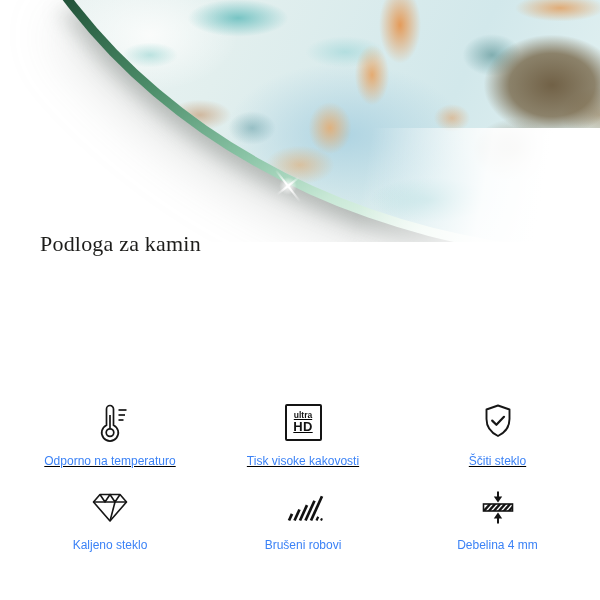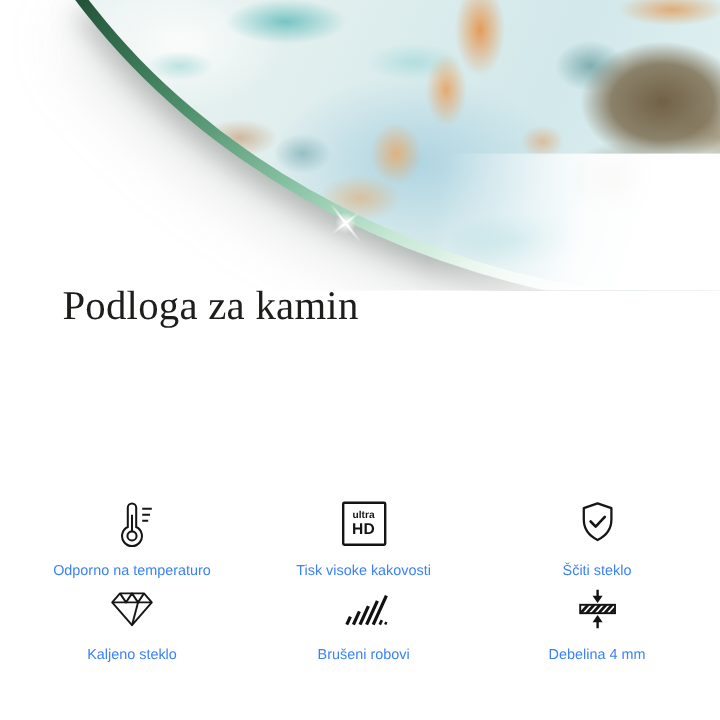--- a/index.html
+++ b/index.html
@@ -41,27 +41,27 @@
         background:linear-gradient(100deg, rgba(255,255,255,0) 25%, rgba(255,255,255,.92) 62%, #ffffff 80%);}
   .sparkle{position:absolute;left:268px;top:166px;width:40px;height:40px;transform:rotate(-38deg);}
   .sparkle .ray-v{position:absolute;left:18.8px;top:0;width:2.4px;height:40px;
         background:linear-gradient(to bottom, rgba(255,255,255,0), #fff 42%, #fff 58%, rgba(255,255,255,0));}
   .sparkle .ray-h{position:absolute;left:6px;top:18.8px;width:28px;height:2.4px;
         background:linear-gradient(to right, rgba(255,255,255,0), #fff 42%, #fff 58%, rgba(255,255,255,0));}
   .sparkle .glow{position:absolute;left:11px;top:11px;width:18px;height:18px;border-radius:50%;
         background:radial-gradient(circle, rgba(255,255,255,.95) 0%, rgba(255,255,255,0) 70%);}
 
   
-  .heading{position:absolute;left:40px;top:226px;margin:12px;font-family:"Liberation Serif",serif;
-        font-weight:400;font-size:34px;line-height:36px;color:#1d1d1b;letter-spacing:.2px;}
+  .heading{position:absolute;left:40px;top:226px;margin:0;font-family:"Liberation Serif",serif;
+        font-weight:400;font-size:22px;line-height:36px;color:#1d1d1b;letter-spacing:.2px;}
   .desc{position:absolute;left:40px;top:308px;width:540px;margin:0;font-size:13px;line-height:27px;color:#3b3b3b;}
 
   
   .feature{position:absolute;display:flex;flex-direction:column;align-items:center;}
-  .f-r1{top:412px;} .f-r2{top:482px;}
+  .f-r1{top:398px;text-decoration:underline;} .f-r2{top:482px;}
   .f-c1{left:20px;width:180px;} .f-c2{left:212px;width:182px;} .f-c3{left:405px;width:185px;}
   .icon-box{height:48px;display:flex;align-items:center;justify-content:center;}
   .feature-label{margin-top:8px;font-size:12px;color:#3b82f6;}
   svg.fi{display:block;}
   .uhd{width:33px;height:33px;border:2.4px solid #141414;border-radius:2px;display:flex;flex-direction:column;
         align-items:center;justify-content:center;color:#141414;}
   .uhd .t1{font-size:8.5px;font-weight:700;line-height:9px;}
   .uhd .t2{font-size:13px;font-weight:800;line-height:14px;letter-spacing:.3px;}
 </style>
 </head>

